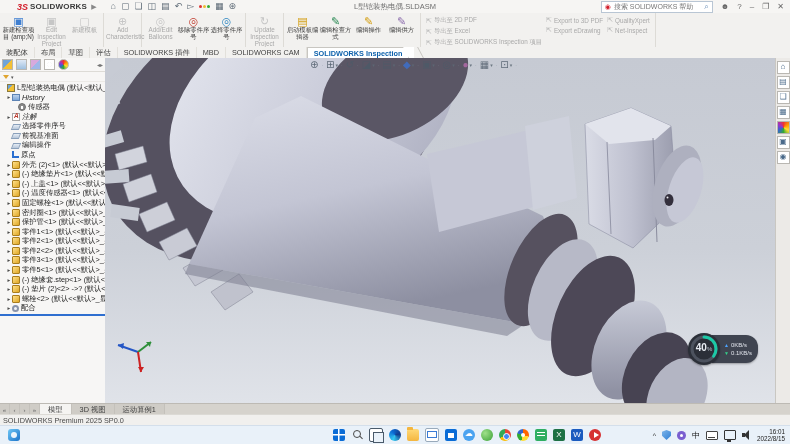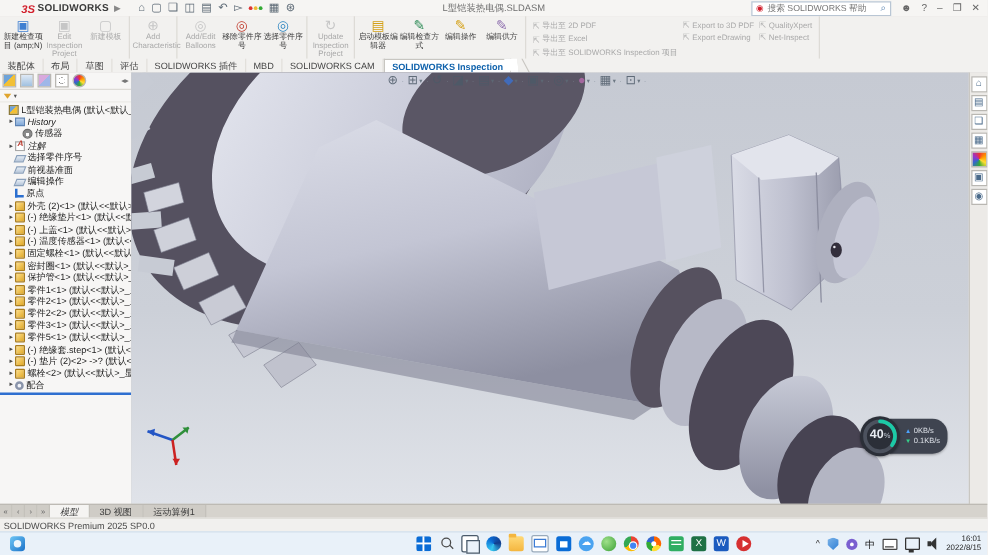--- a/index.html
+++ b/index.html
@@ -106,21 +106,21 @@
   .pane-ic{width:11px;height:11px;border:1px solid #b9b7b2;background:#fff;font-size:8px;line-height:10px;
            text-align:center;color:#4a6a8a;flex:none;}
   .pane-ic.wheel{background:conic-gradient(#e33,#f90,#fd3,#3a3,#36c,#93c,#e33);color:transparent;}
 
   
   #doctabs{bottom:29px;left:0;right:0;height:11px;background:#d6d3cd;border-top:1px solid #bdbab4;
            display:flex;align-items:stretch;font-size:7.3px;color:#3c3c3c;}
   .navbtn{width:9px;border-right:1px solid #c4c1bb;background:#cfccc6;color:#666;font-size:6px;
           display:flex;align-items:center;justify-content:center;}
   .dtab{padding:0 8px;display:flex;align-items:center;border-right:1px solid #c4c1bb;background:#cfccc6;}
-  .dtab.active{background:#f5f4f2;font-style:italic;}
+  .dtab.active{background:#f5f4f2;}
 
   
   #statusbar{bottom:18px;left:0;right:0;height:11px;background:#f1f0ee;border-top:1px solid #dcdad5;
              display:flex;align-items:center;font-size:7.3px;color:#4a4a4a;}
   #status-left{margin-left:3px;}
   #status-right{margin-left:auto;display:flex;align-items:center;height:100%;}
   .sseg{padding:0 7px;border-left:1px solid #d7d5d0;height:100%;display:flex;align-items:center;gap:3px;white-space:nowrap;}
   .caret{font-size:5px;color:#666;}
   .bubble{width:8px;height:6px;border:1px solid #8aa;border-radius:2px;position:relative;background:#fff;}
 

